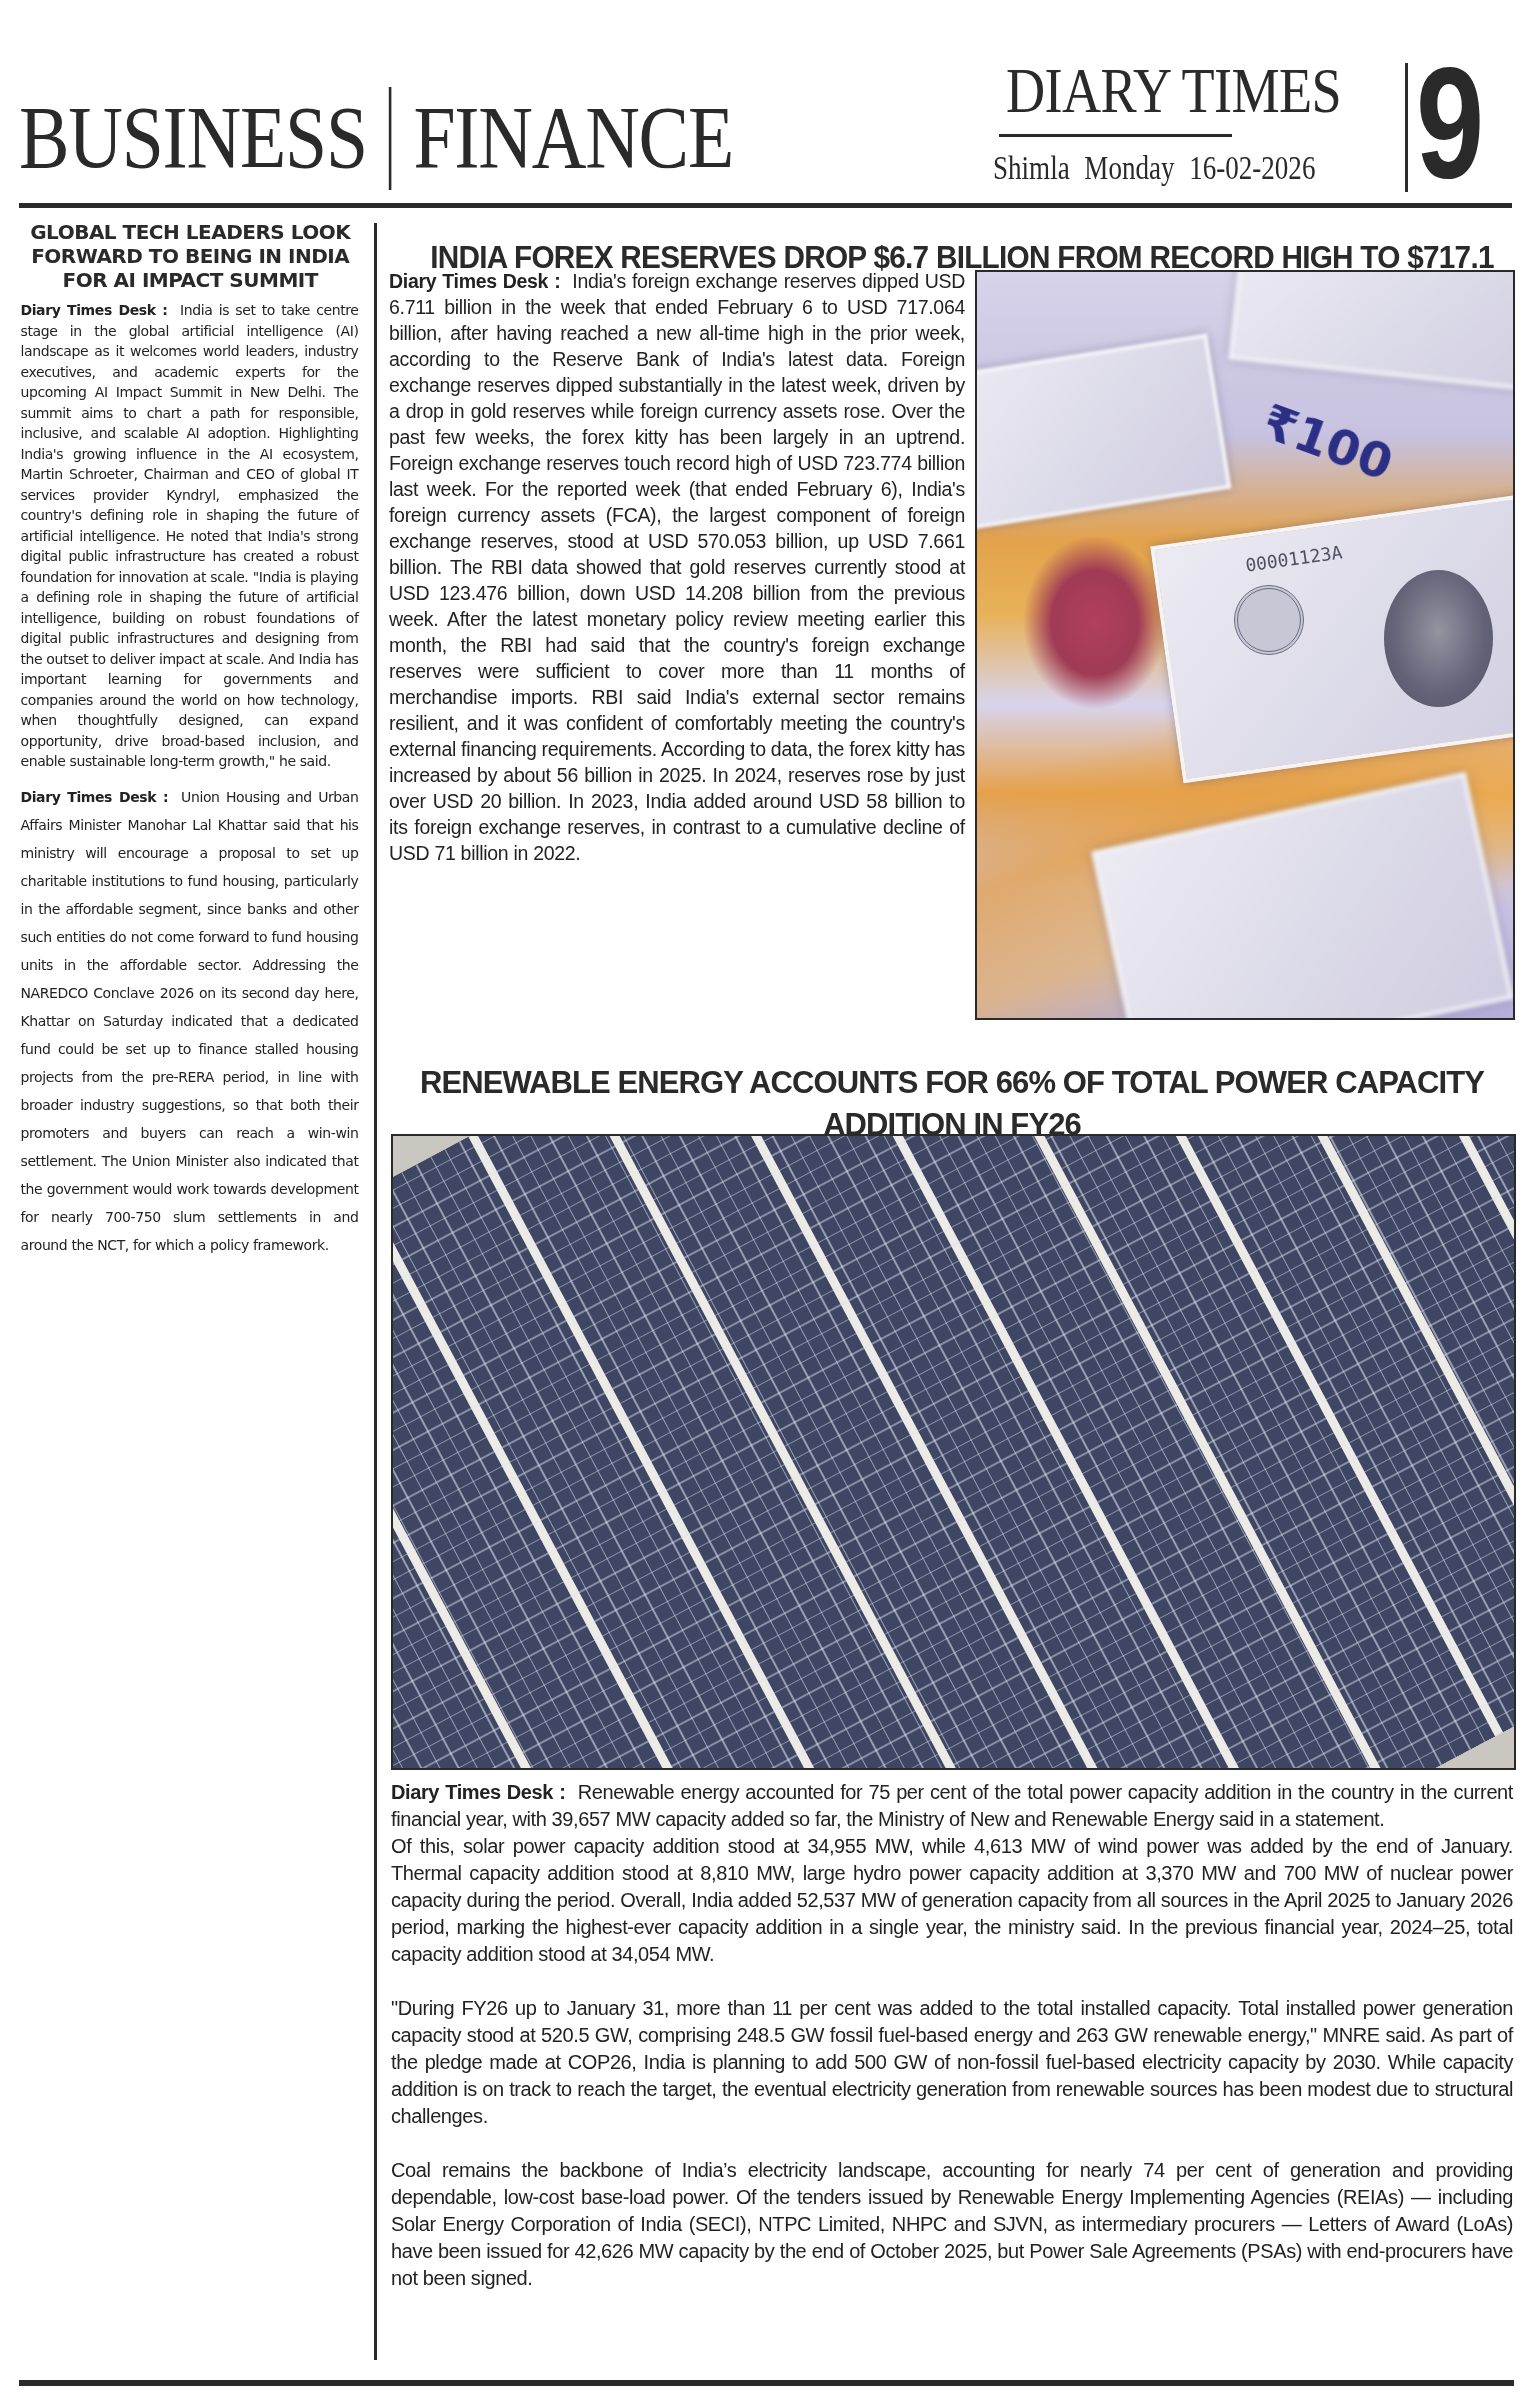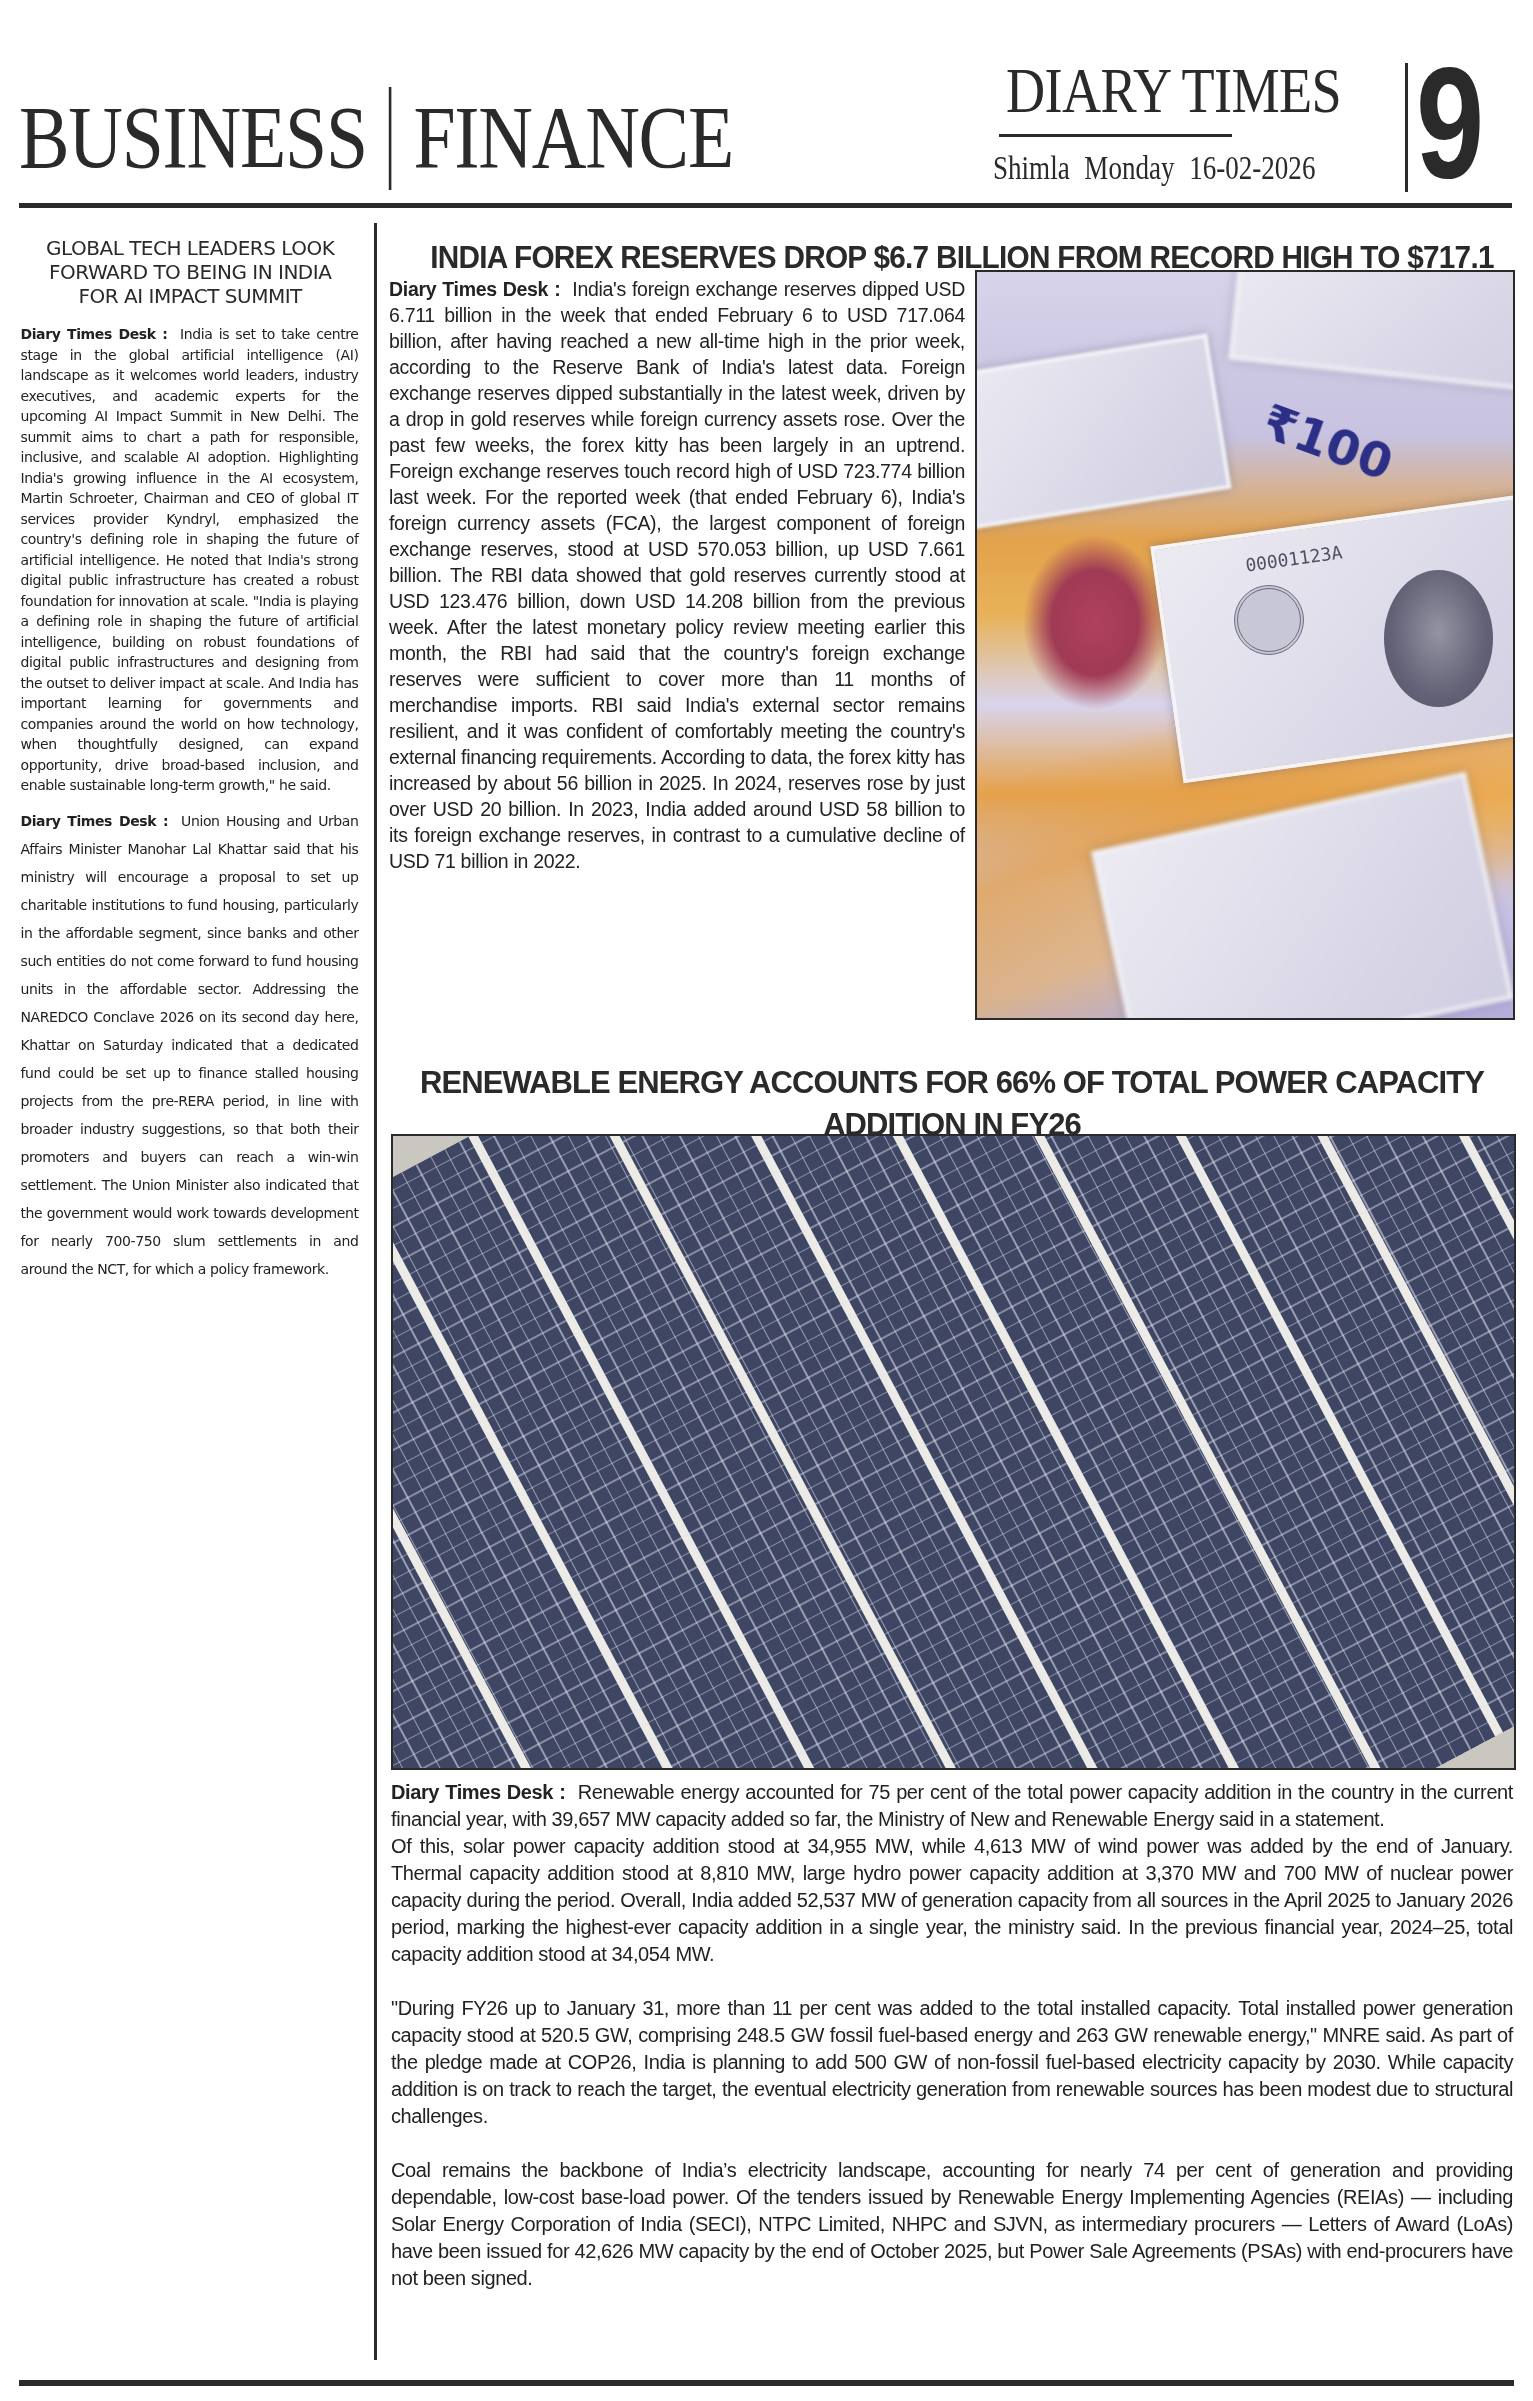--- a/index.html
+++ b/index.html
@@ -38,43 +38,43 @@
     font-size: 157px; line-height: 1; color: #2a2a2a;
     transform: scaleX(0.78); transform-origin: left top;
   }
   .top-rule { position: absolute; left: 19px; top: 203px; width: 1493px; height: 4.8px; background: #2a2a2a; }
   .bottom-rule { position: absolute; left: 19px; top: 2380px; width: 1495px; height: 5.5px; background: #2a2a2a; }
   .col-divider { position: absolute; left: 374px; top: 223px; width: 3.4px; height: 2137px; background: #2a2a2a; }
 
   
   .left-col { position: absolute; left: 20.5px; top: 220px; width: 338px; }
   .headline-left {
-    font-family: "DejaVu Sans", sans-serif; font-weight: normal;
-    text-align: center; color: #2a2a2a; margin: 16px;
+    font-family: "DejaVu Sans", sans-serif; font-weight: bold;
+    text-align: center; color: #2a2a2a; margin: 0;
     font-size: 20px; line-height: 24px; letter-spacing: -0.5px;
   }
   .headline-left.h1 { padding: 0 4.1px 0 5.5px; }
   .body-left {
     font-family: "DejaVu Sans", sans-serif; font-size: 14px; line-height: 20.5px;
     text-align: justify; color: #222222; margin: 8.2px 0 0 0; letter-spacing: -0.4px;
   }
   .body-left .byline { font-weight: bold; }
   .headline-left.h2 { margin-top: 11px; font-size: 22px; line-height: 34px; letter-spacing: -0.6px; }
   .body-left.b2 { margin-top: 11px; line-height: 28px; }
 
   
   .forex-headline {
     position: absolute; left: 391px; top: 216px; width: 1122px;
     font-family: "Liberation Sans", sans-serif; font-weight: bold;
     font-size: 32px; line-height: 41px; color: #2a2a2a; text-align: center;
     letter-spacing: -0.8px; white-space: nowrap;
     transform: scaleX(0.93); transform-origin: center top;
   }
   .forex-body {
-    position: absolute; left: 389px; top: 276px; width: 576px;
+    position: absolute; left: 389px; top: 268px; width: 576px;
     font-family: "Liberation Sans", sans-serif; font-size: 19.5px; line-height: 26px;
     text-align: justify; color: #222222; letter-spacing: -0.3px; margin: 0;
   }
   .forex-body .byline { font-weight: bold; }
   .forex-photo {
     position: absolute; left: 975px; top: 270px; width: 536px; height: 746px;
     border: 2.7px solid #2a2a2a; overflow: hidden;
     background:
       radial-gradient(ellipse 96px 116px at 22% 47%, #b0405e 0%, #a03a55 45%, rgba(160,58,85,0) 75%),
       linear-gradient(160deg, rgba(255,255,255,0) 55%, rgba(230,160,70,0.75) 66%, rgba(240,180,90,0.6) 78%, rgba(255,255,255,0) 88%),

